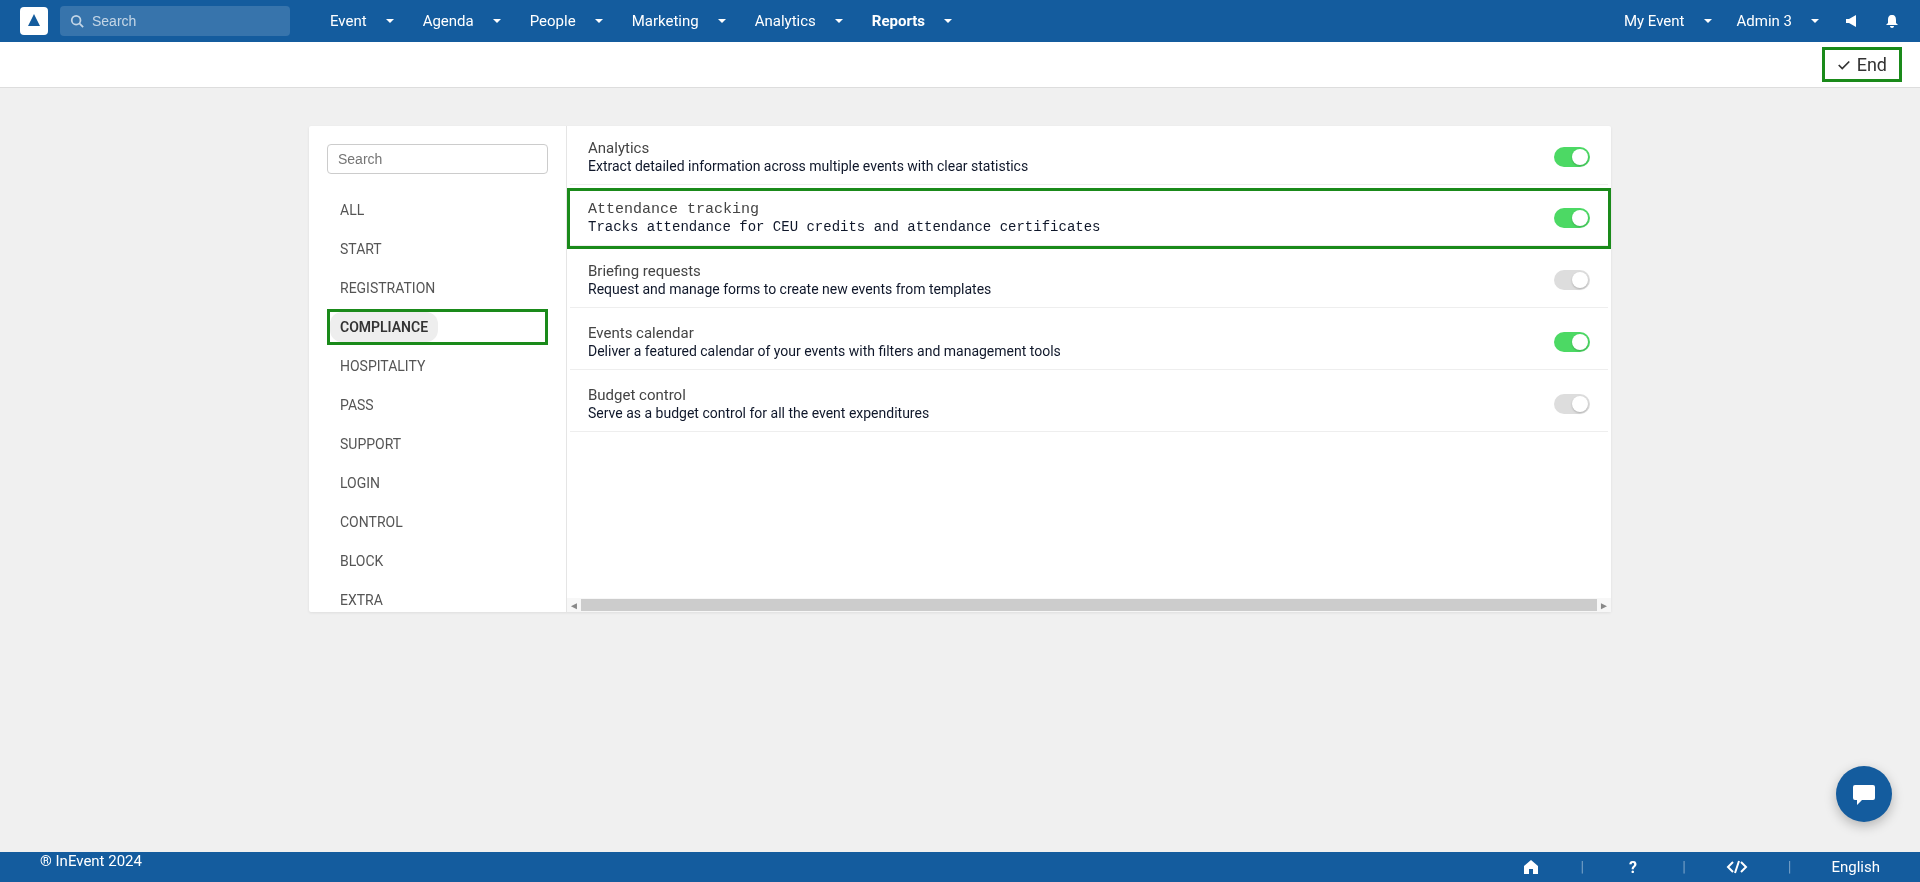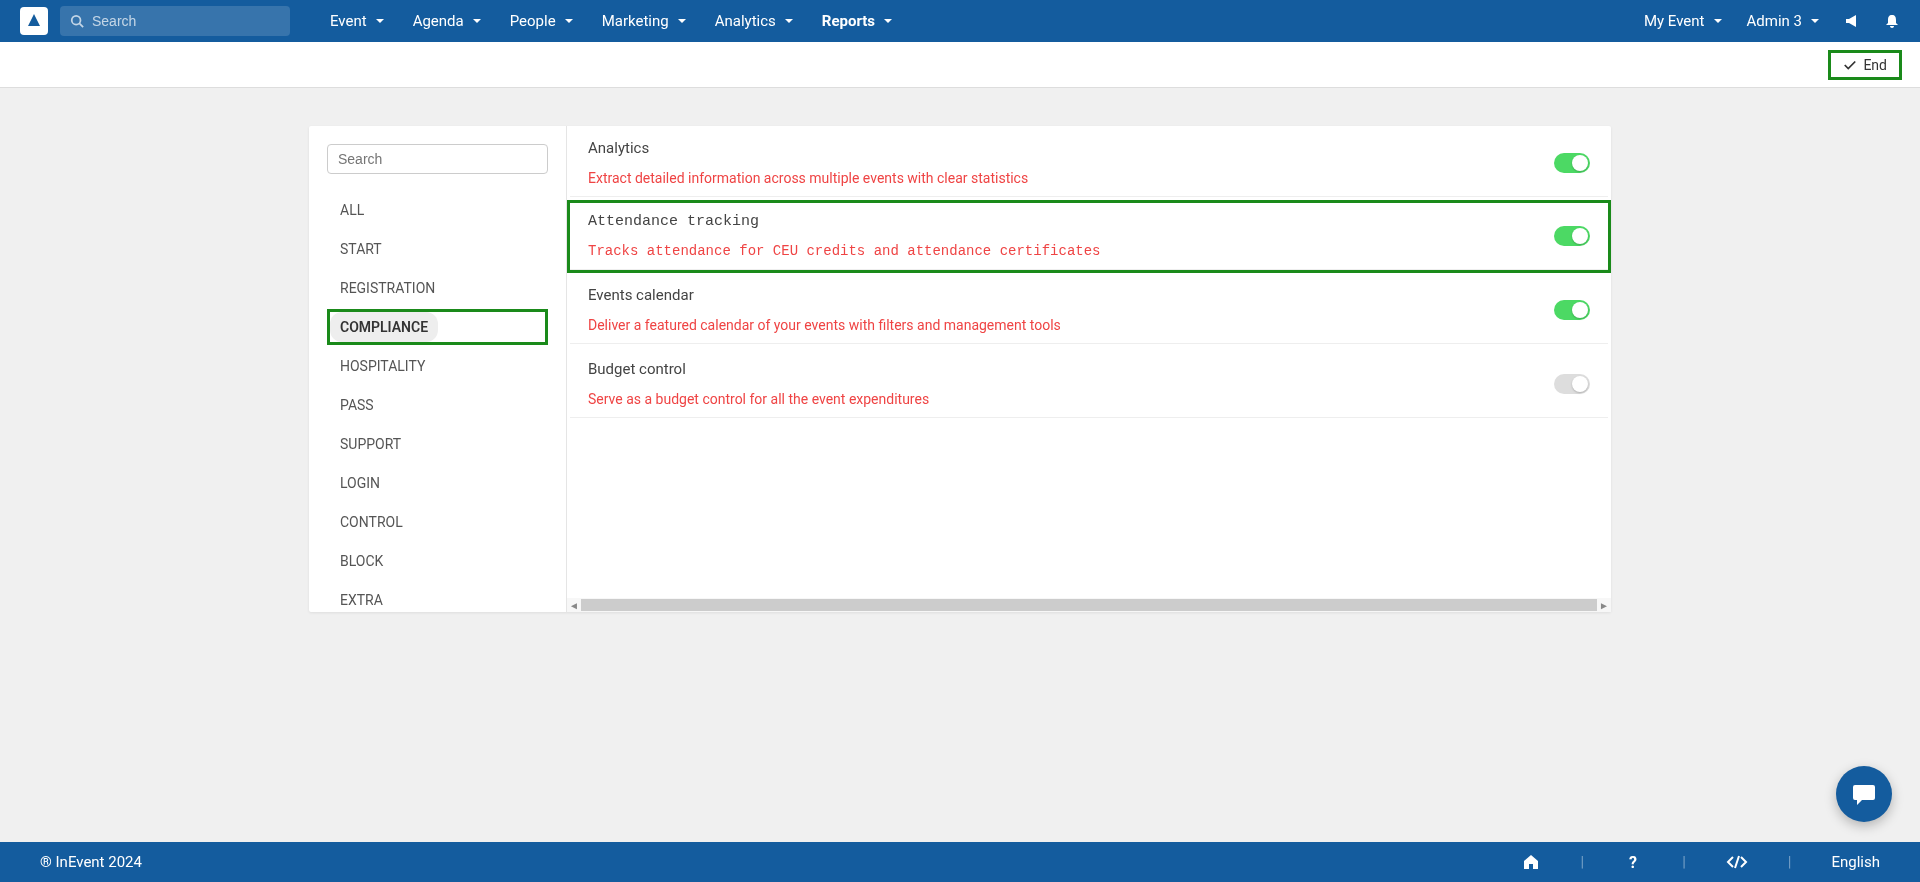--- a/index.html
+++ b/index.html
@@ -48,21 +48,21 @@
       color: white;
       font-size: 14px;
       margin-left: 8px;
       width: 180px;
     }
     .search-wrap input::placeholder { color: rgba(255,255,255,0.7); }
     .nav-items { display: flex; gap: 28px; }
     .nav-item {
       display: flex;
       align-items: center;
-      gap: 8px;
+      gap: 18px;
       font-size: 15px;
       cursor: pointer;
     }
     .nav-item.bold { font-weight: 700; }
     .spacer { flex: 1; }
     .right-nav { display: flex; align-items: center; gap: 24px; font-size: 15px; text-align: right; }
     .icon-btn { cursor: pointer; }
     
     .subbar {
       background: white;
@@ -73,21 +73,21 @@
       padding: 0 18px;
       border-bottom: 1px solid #ddd;
     }
     .end-btn {
       border: 3px solid #1a8a1a;
       padding: 4px 12px;
       display: flex;
       align-items: center;
       gap: 6px;
       cursor: pointer;
-      font-size: 14px;
+      font-size: 18px;
       color: #333;
     }
     
     .main-area {
       padding: 38px 0 0 0;
       display: flex;
       justify-content: center;
     }
     .panel {
       background: white;
@@ -138,21 +138,21 @@
       display: flex;
       align-items: center;
       justify-content: space-between;
       padding: 10px 18px;
       border-bottom: 1px solid #eee;
     }
     .row-wrap { border: 3px solid transparent; }
     .row-wrap.highlight { border: 3px solid #1a8a1a; font-family: Liberation Mono, monospace; }
     .row-text { }
     .row-title { font-size: 15px; color: #444; }
-    .row-desc { font-size: 14px; color: #ef4444; margin-top: 13px; }
+    .row-desc { font-size: 14px; color: #0f172a; margin-top: 1px; }
     
     .toggle {
       width: 36px;
       height: 20px;
       border-radius: 10px;
       position: relative;
       cursor: pointer;
     }
     .toggle.on { background: #4cd964; }
     .toggle.off { background: #ddd; }
@@ -175,25 +175,24 @@
       background: #f7f7f7;
       display: flex;
       align-items: center;
     }
     .hscroll .arrow { width: 14px; text-align: center; font-size: 10px; color: #888; }
     .hscroll .track { flex: 1; background: #ccc; height: 12px; }
     
     .footer {
       position: absolute;
       bottom: 0; left: 0; right: 0;
-      height: 40px;
+      height: 30px;
       background: #145c9e;
       color: white;
       display: flex;
-      align-items: center;
       padding: 0 40px;
       font-size: 15px;
     }
     .footer .spacer { flex: 1; }
     .footer-icons { display: flex; align-items: center; gap: 40px; }
     .footer-sep { color: rgba(255,255,255,0.4); }
     
     .chat-bubble {
       position: absolute;
       right: 28px;
@@ -358,20 +357,31 @@
                 <div class="row-desc">Tracks attendance for CEU credits and attendance certificates</div>
               </div>
               <div class="toggle on">
                 <div class="knob"></div>
               </div>
             </div>
           </div>
           <div class="row-wrap">
             <div class="row">
               <div class="row-text">
+                <div class="row-title">Briefing requests</div>
+                <div class="row-desc">Request and manage forms to create new events from templates</div>
+              </div>
+              <div class="toggle off">
+                <div class="knob"></div>
+              </div>
+            </div>
+          </div>
+          <div class="row-wrap">
+            <div class="row">
+              <div class="row-text">
                 <div class="row-title">Events calendar</div>
                 <div class="row-desc">Deliver a featured calendar of your events with filters and management tools</div>
               </div>
               <div class="toggle on">
                 <div class="knob"></div>
               </div>
             </div>
           </div>
           <div class="row-wrap">
             <div class="row">

